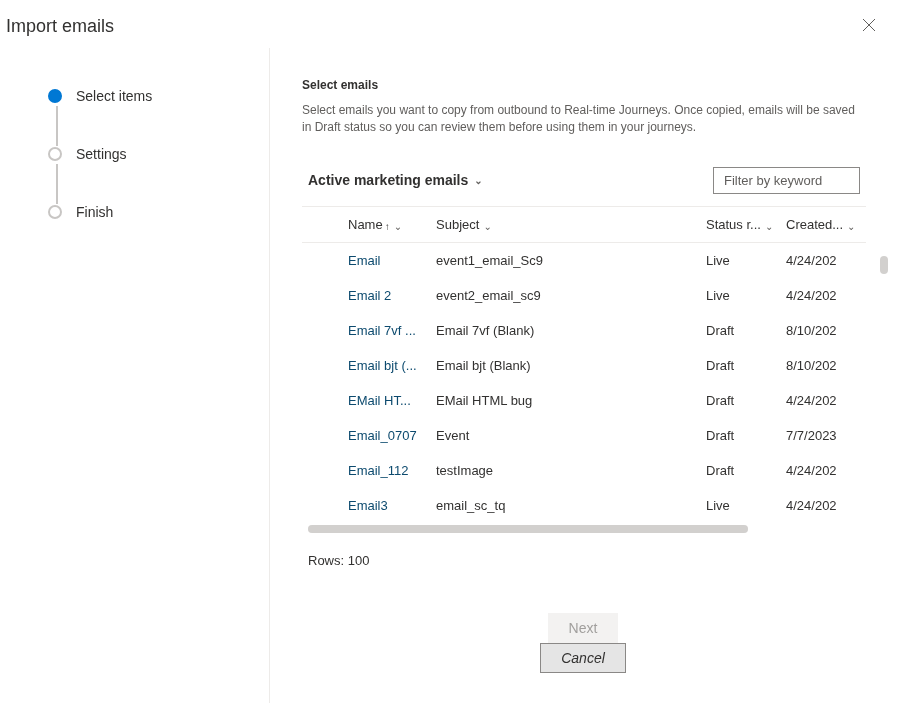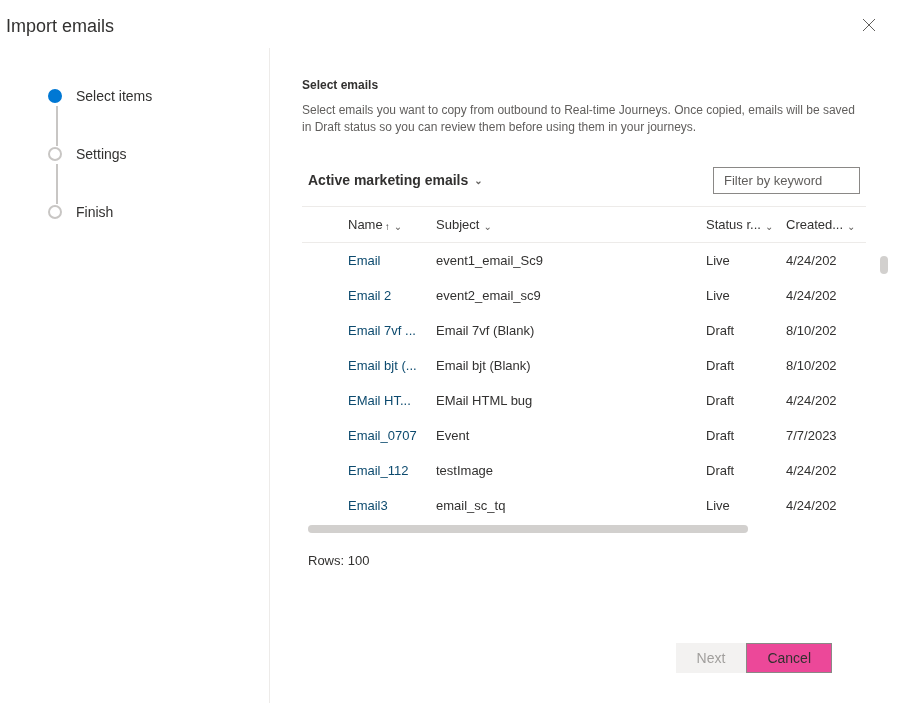--- a/index.html
+++ b/index.html
@@ -162,37 +162,39 @@
     .rows-footer {
       font-size: 13px;
       padding: 6px 0 0 6px;
       color: #323130;
     }
     .dialog-footer {
       display: flex;
       justify-content: flex-end;
       align-items: center;
       padding: 18px 34px 20px 32px;
+      flex-direction: column;
     }
     .btn {
       font-family: inherit;
       font-size: 14px;
       padding: 6px 20px;
       border: 1px solid transparent;
       cursor: pointer;
     }
     .btn-next {
       background: #f3f2f1;
       color: #a19f9d;
       border-color: #f3f2f1;
     }
     .btn-cancel {
-      background: #ec4899;
+      background: #e5e5e5;
       color: #323130;
       border: 1px solid #8a8886;
+      font-style: italic;
     }
     .sort-arrow { font-size: 10px; margin-left: 2px; }
     svg.icon-x { width: 14px; height: 14px; stroke: #605e5c; stroke-width: 1; }
   </style>
 </head>
 <body>
 
 <div class="dialog-header">
   <div class="dialog-title">Import emails</div>
   <button class="close-btn">

